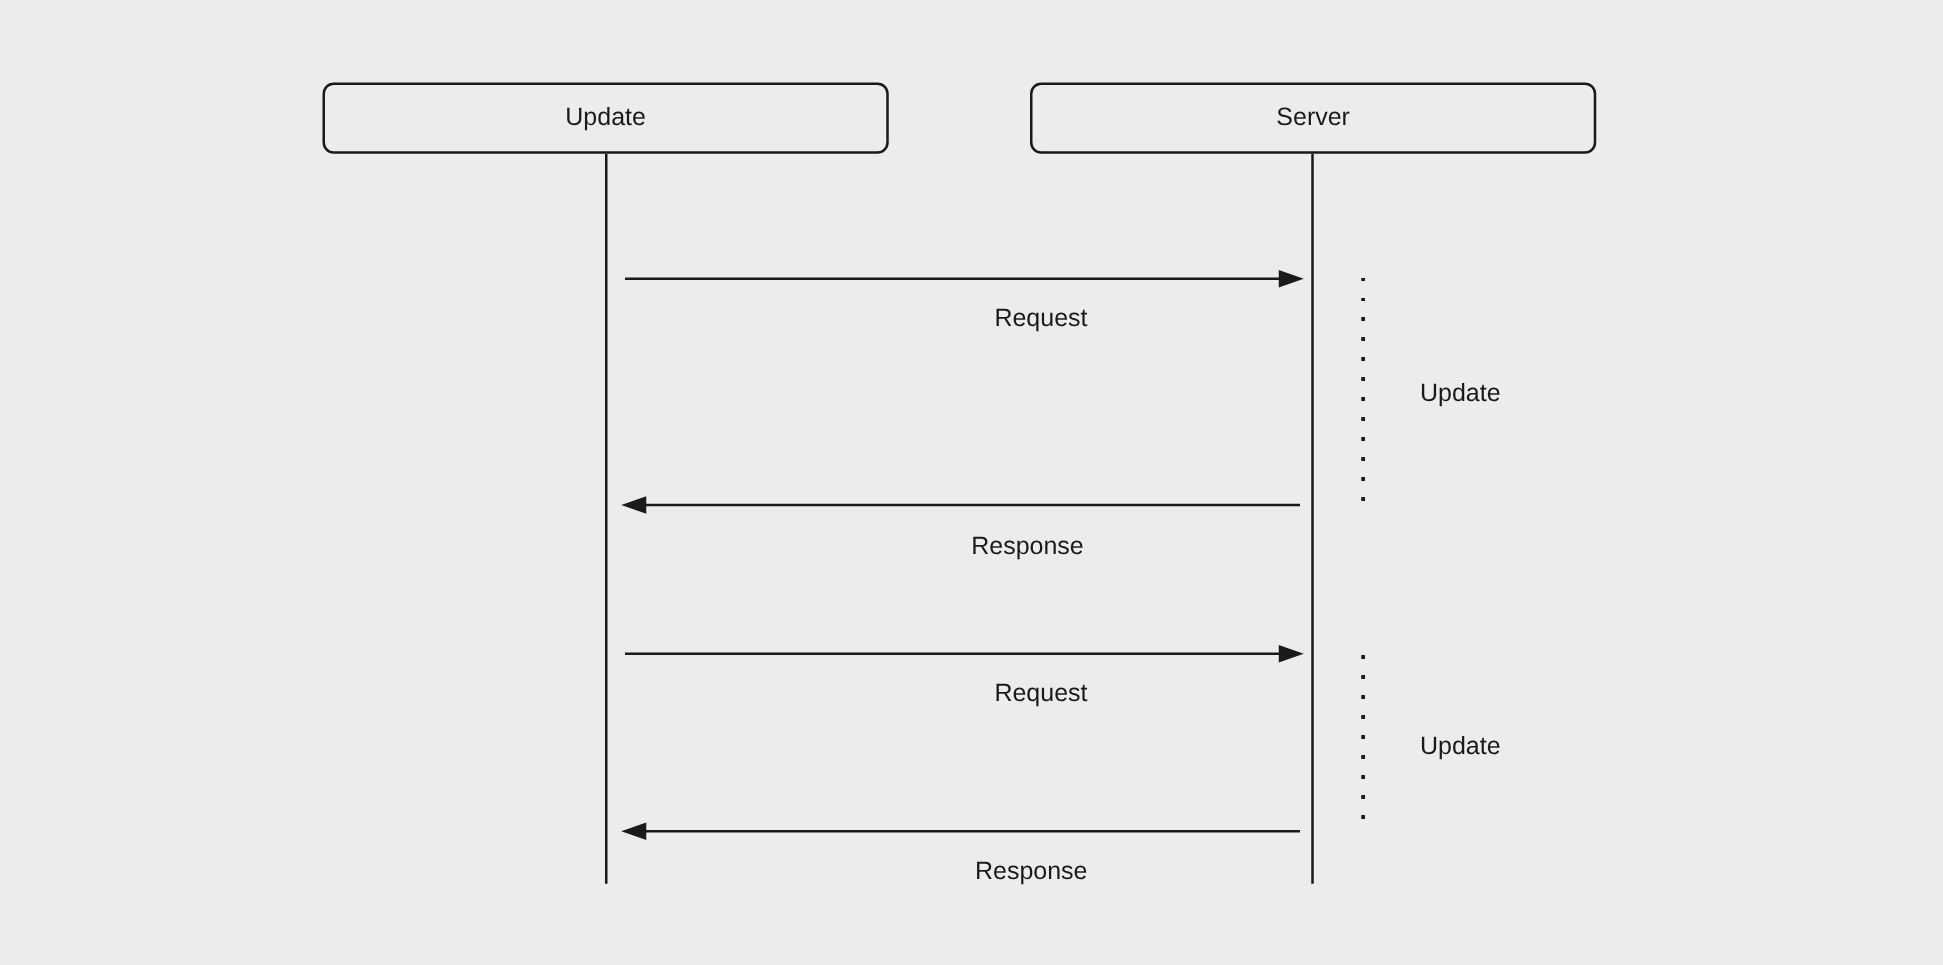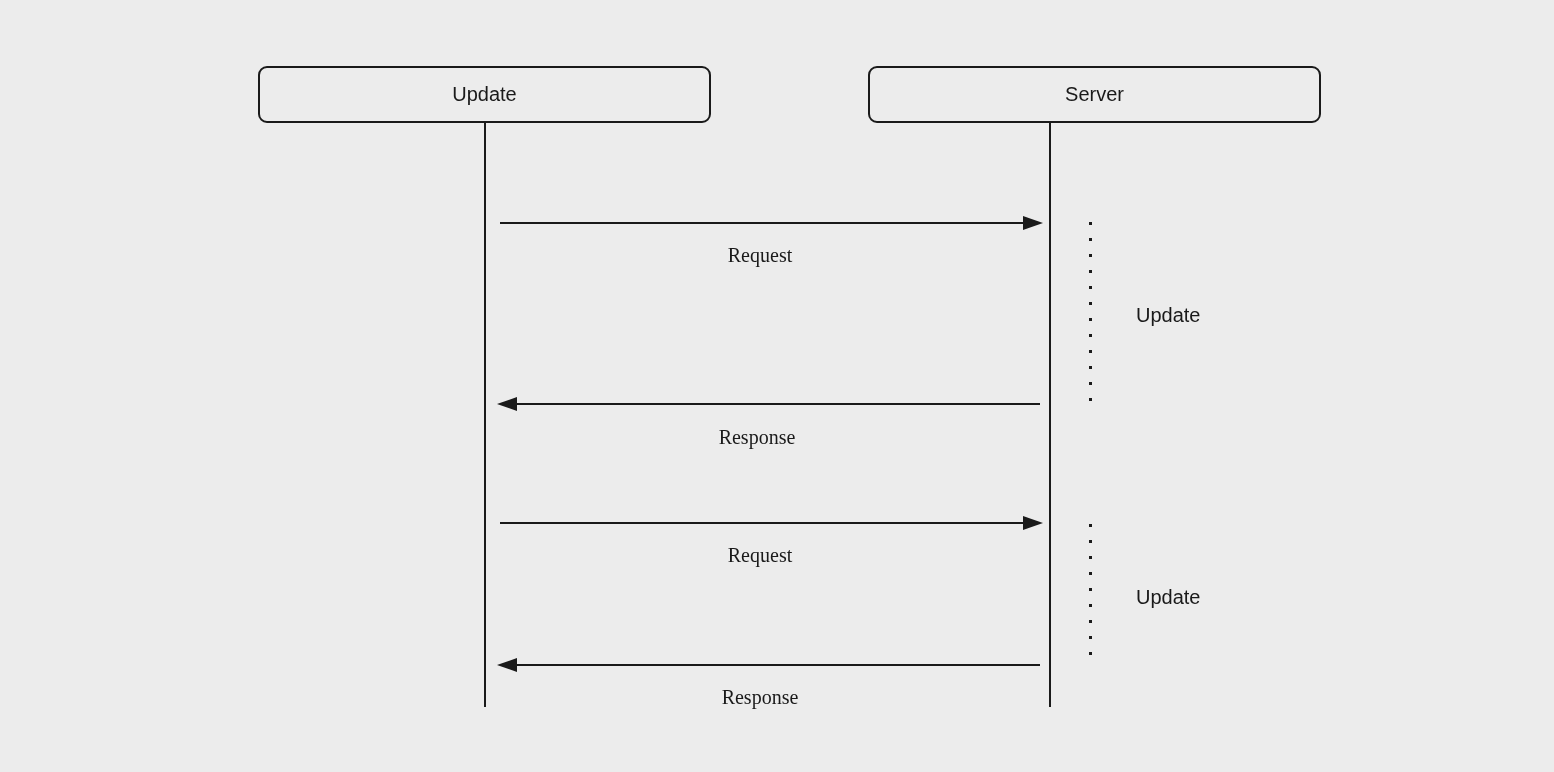--- a/index.html
+++ b/index.html
@@ -23,21 +23,21 @@
     box-sizing: border-box;
     border: 2px solid #1a1a1a;
     border-radius: 9px;
     background: #ececec;
     display: flex;
     align-items: center;
     justify-content: center;
     font-size: 20px;
   }
   .actor-box-client { left: 258px; top: 66px; }
-  .actor-box-server { left: 868px; top: 66px; }
+  .actor-box-server { left: 824px; top: 66px; }
 
   .lifeline {
     position: absolute;
     width: 2px;
     background: #1a1a1a;
     top: 123px;
     height: 584px;
   }
   .lifeline-client { left: 484px; }
   .lifeline-server { left: 1049px; }
@@ -72,25 +72,24 @@
     border-right: 20px solid #1a1a1a;
   }
   .msg-1 { left: 500px; top: 215px; }
   .msg-2 { left: 497px; top: 396px; }
   .msg-3 { left: 500px; top: 515px; }
   .msg-4 { left: 497px; top: 657px; }
 
   .msg-label {
     position: absolute;
     width: 220px;
-    text-align: center;
+    text-align: right;
     font-size: 20px;
     line-height: 26px;
     white-space: nowrap;
-    font-family: Liberation Serif, serif;
   }
   .msg-label-1 { left: 650px; top: 242px; }
   .msg-label-2 { left: 647px; top: 424px; }
   .msg-label-3 { left: 650px; top: 542px; }
   .msg-label-4 { left: 650px; top: 684px; }
 
   .dotted-line {
     position: absolute;
     width: 3px;
     background-image: repeating-linear-gradient(

